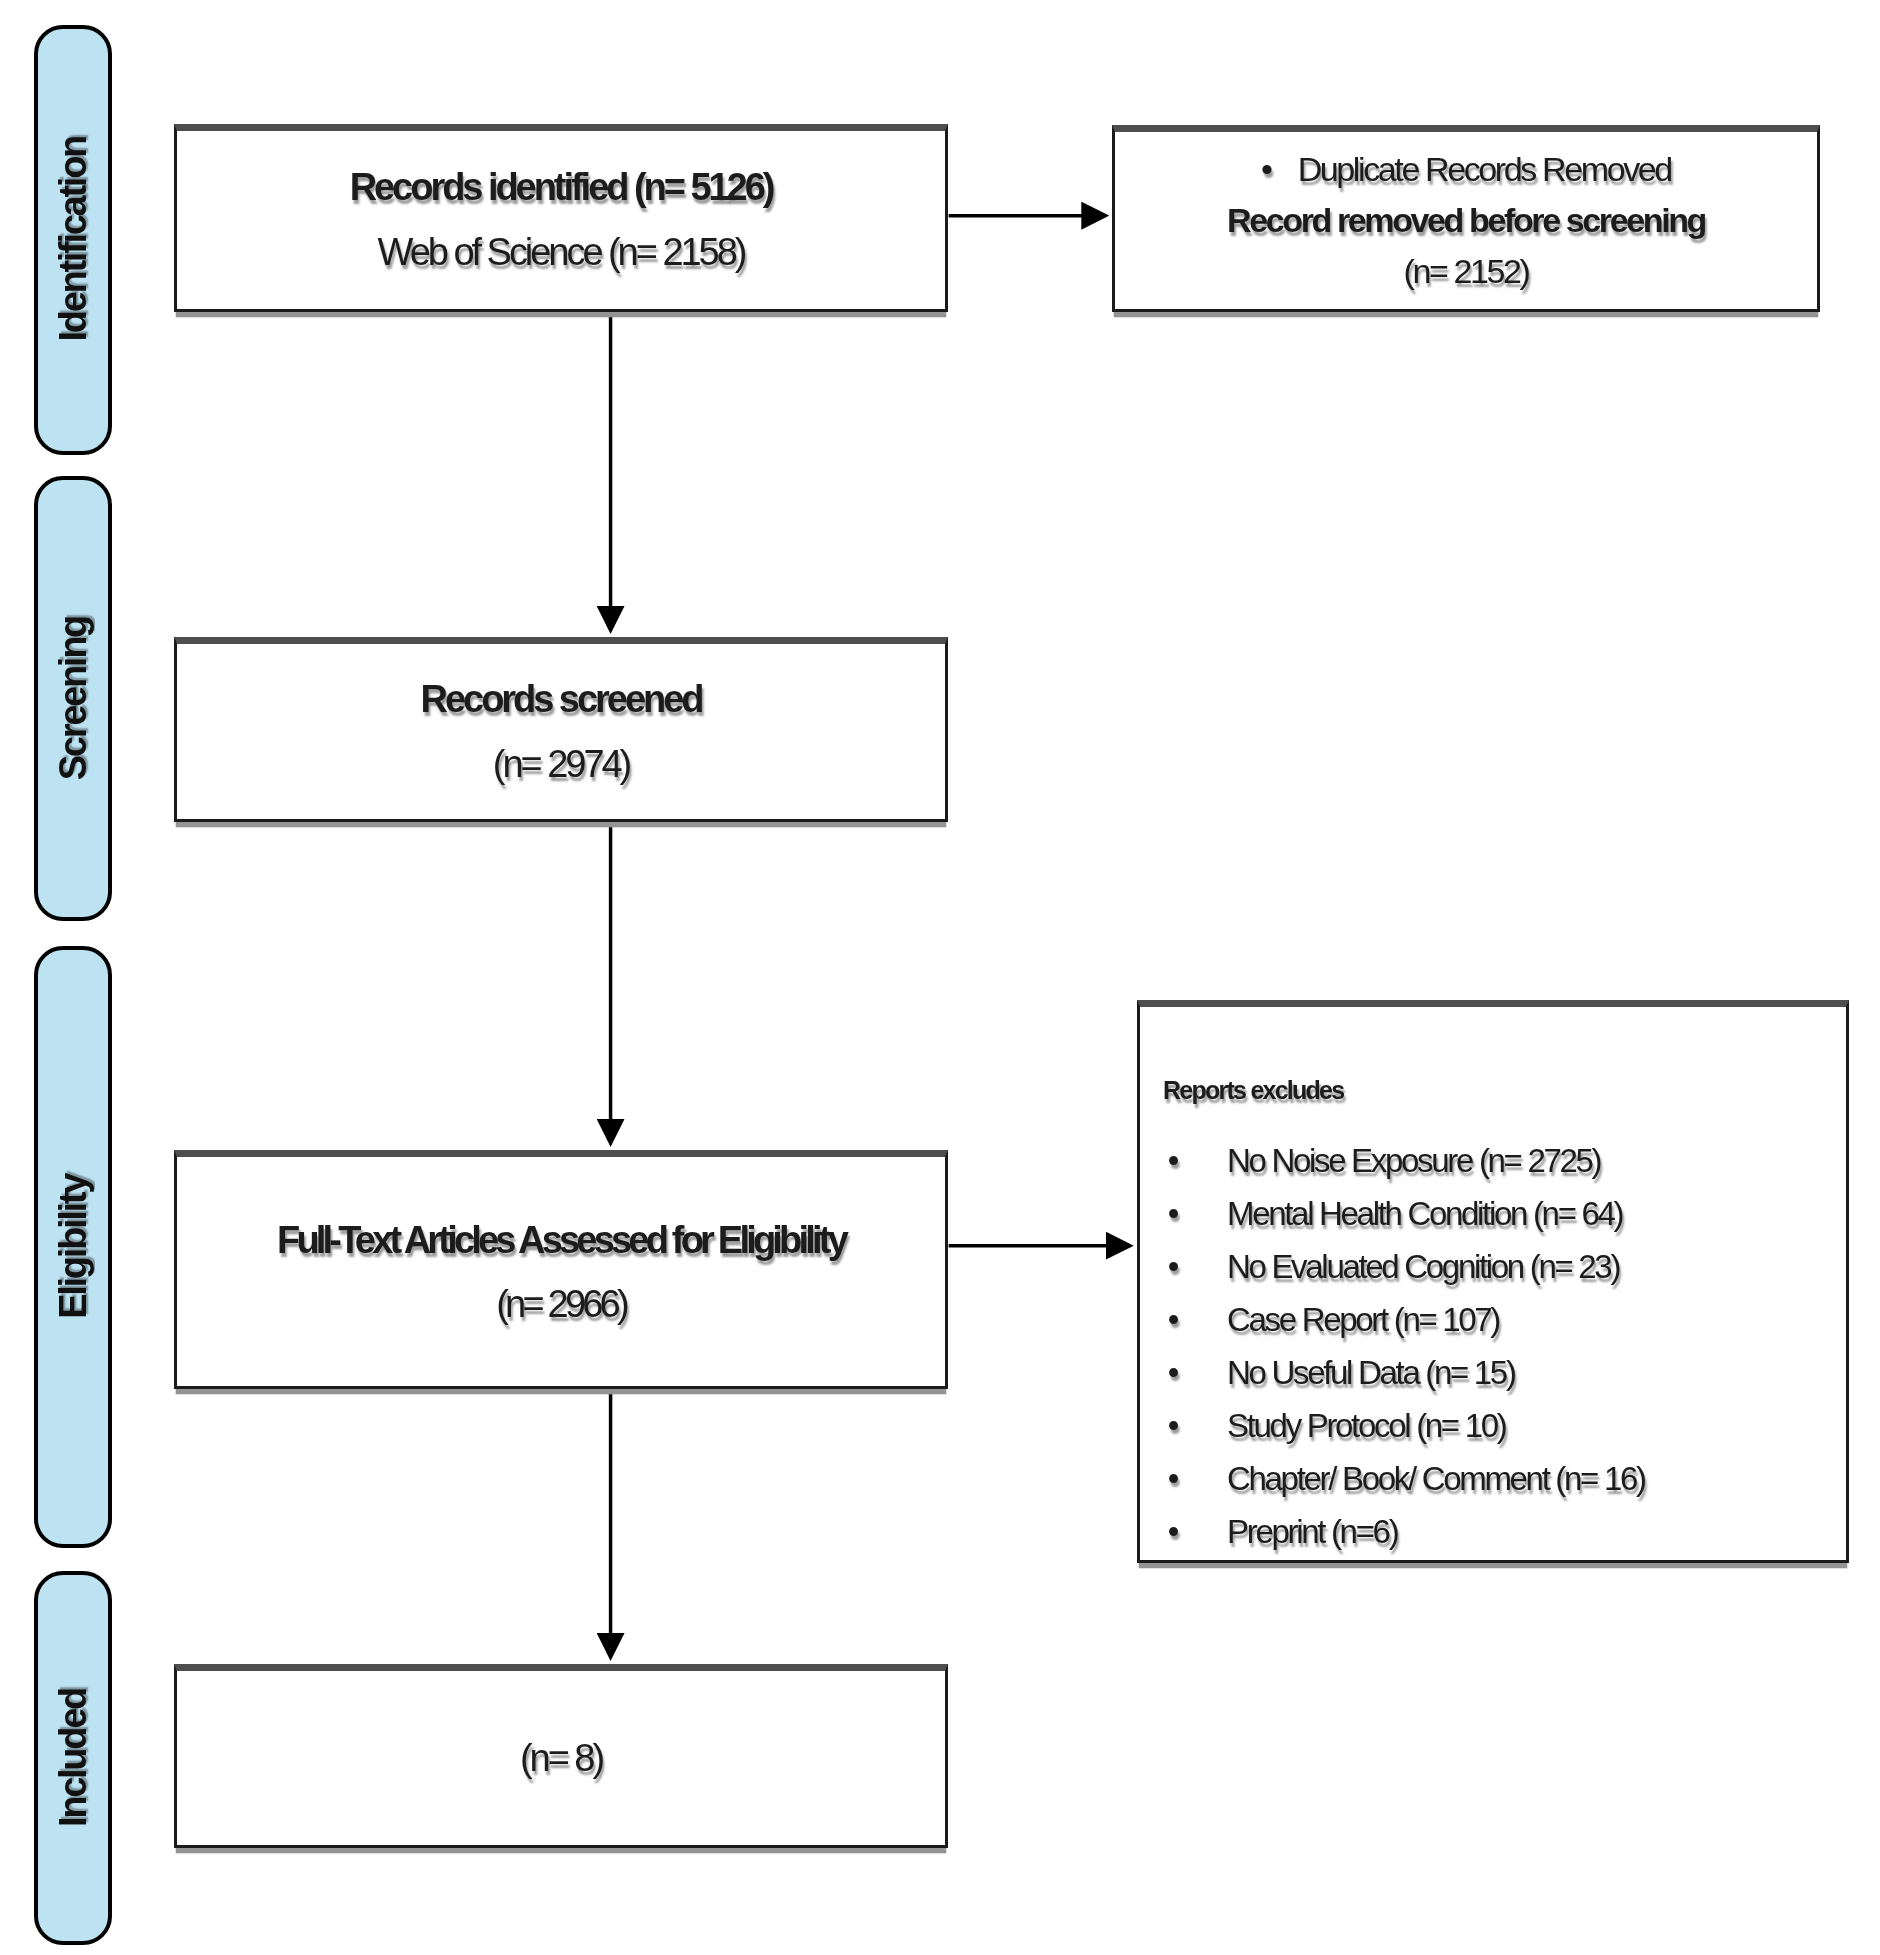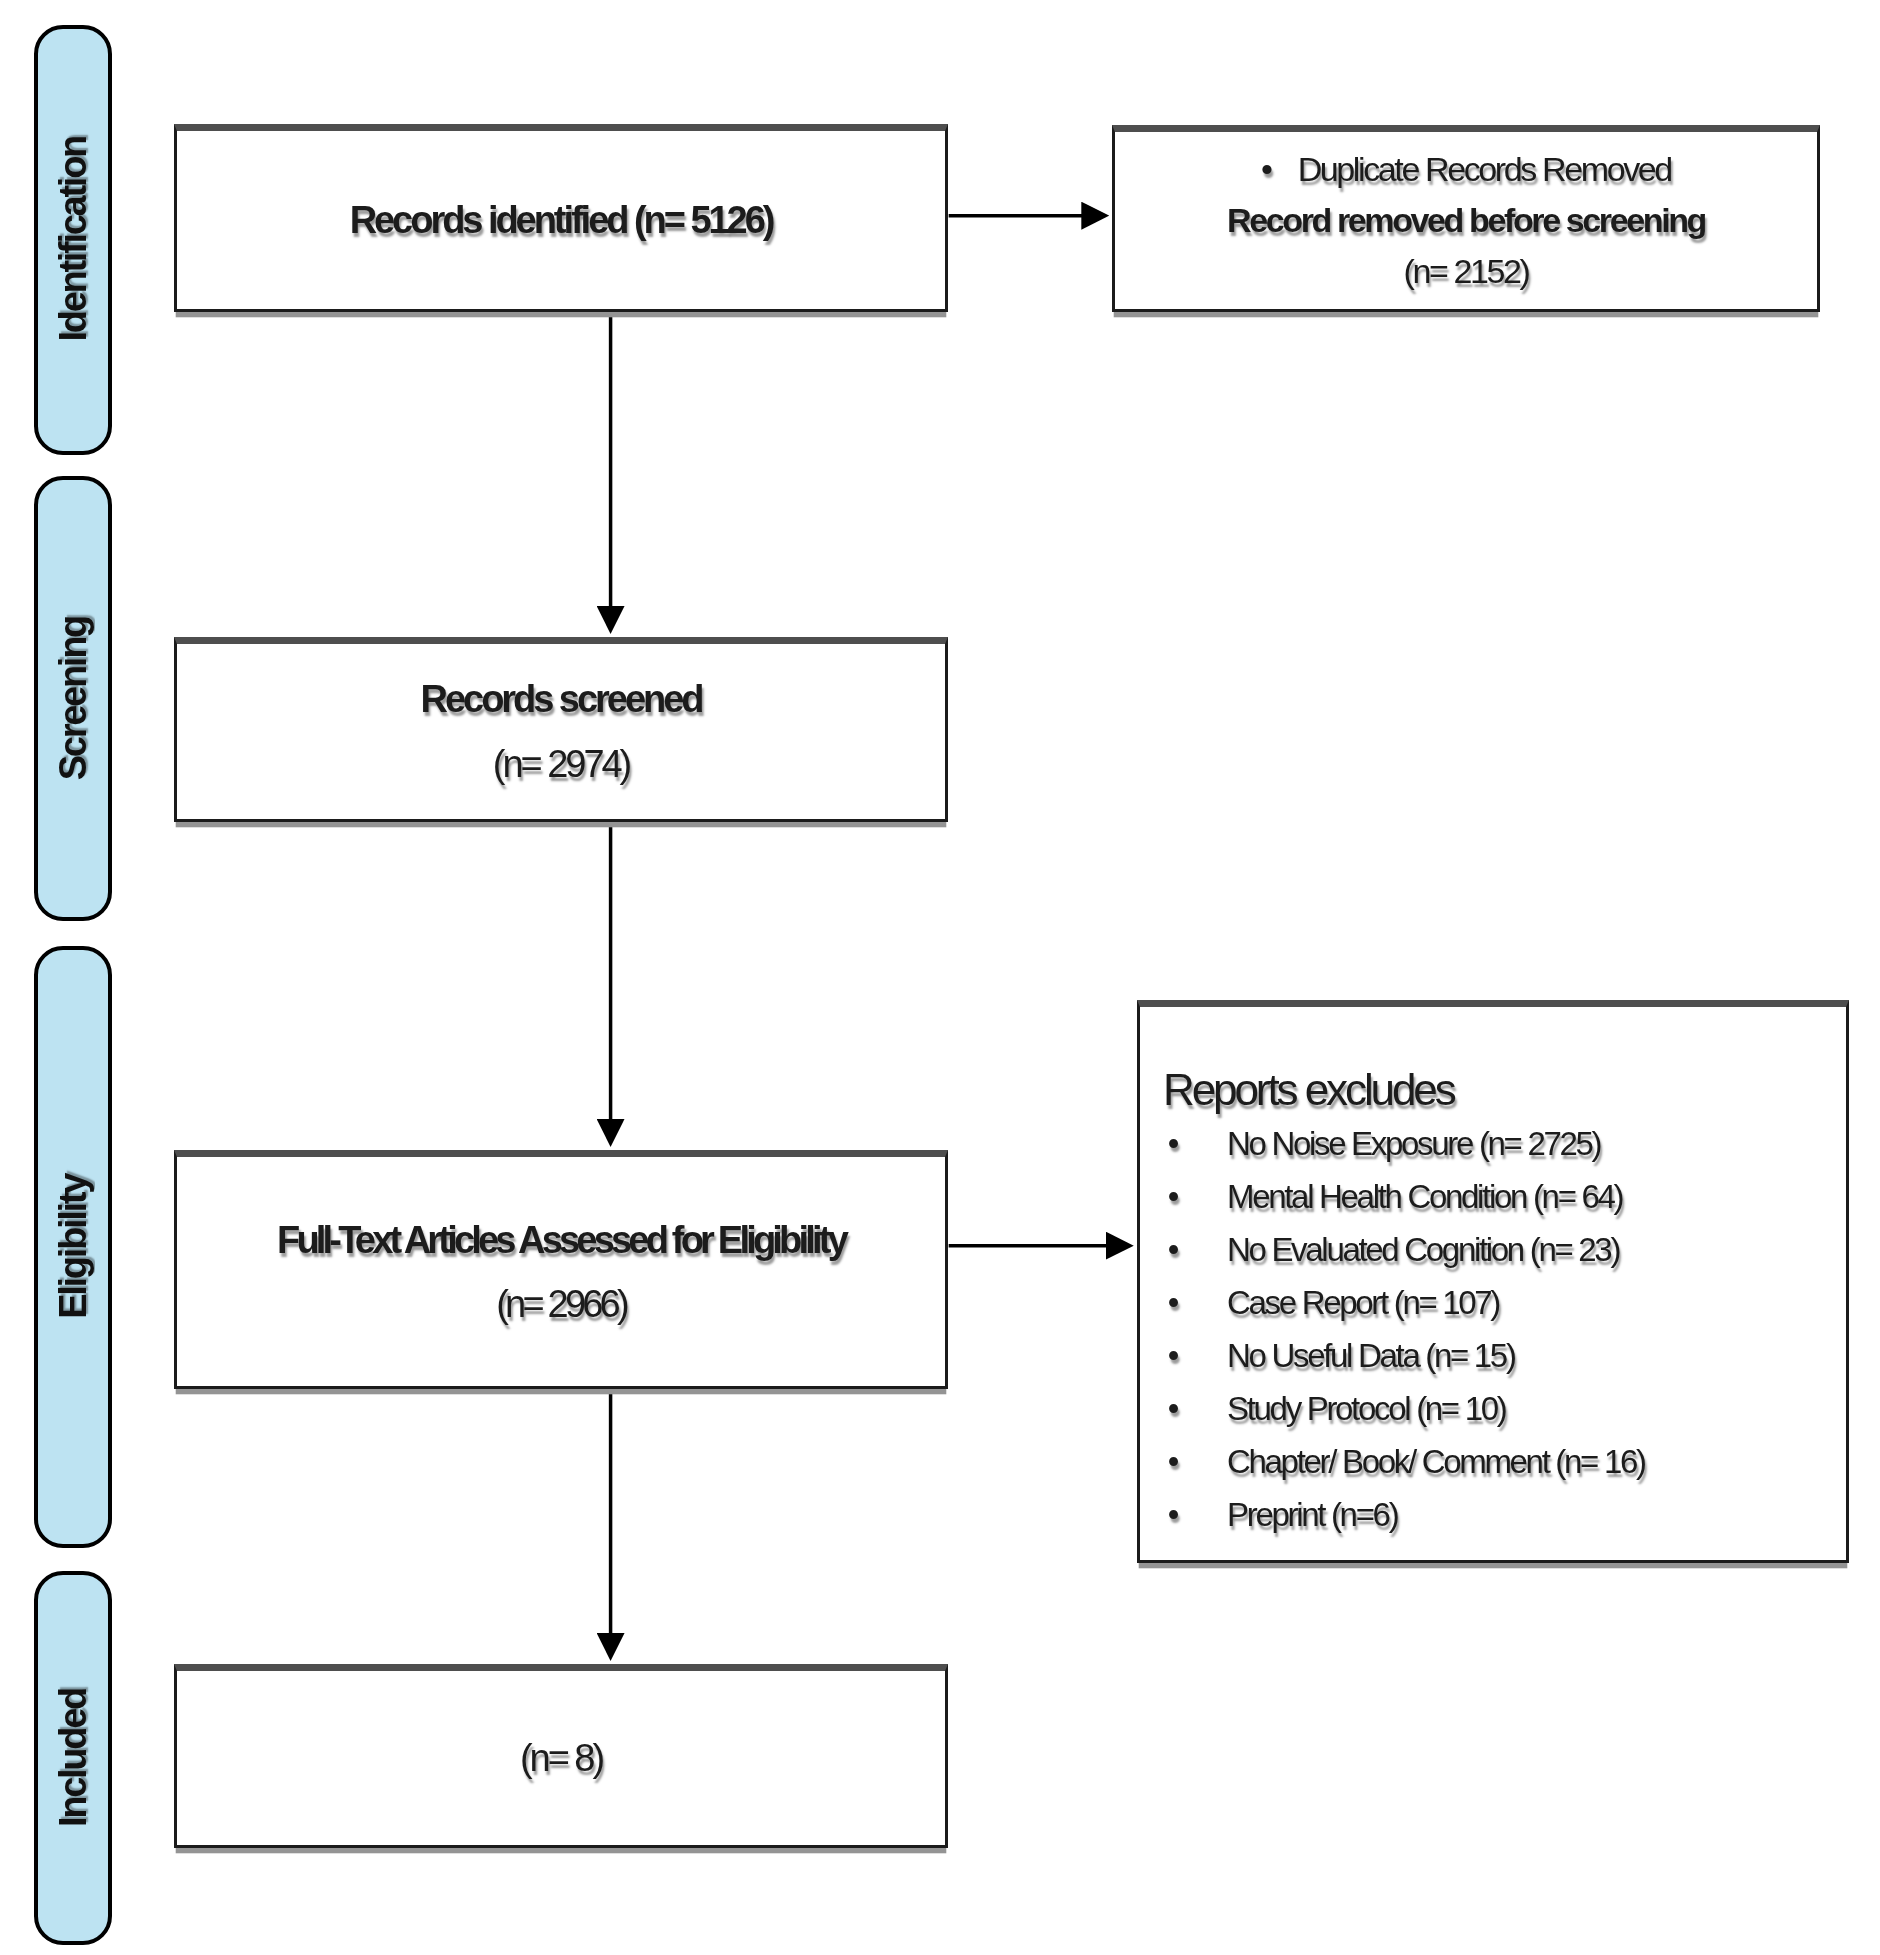--- a/index.html
+++ b/index.html
@@ -59,24 +59,24 @@
     content:"\2022";
     margin-right:27px;
     font-size:34px;
   }
   
   .excludebox{
     padding:56px 17.5px 0 23px;
     text-align:left;
   }
   .ex-title{
-    font-size:44px;font-weight:normal;
+    font-size:25px;font-weight:bold;
     letter-spacing:-0.07em;
     line-height:54px;
-    margin-bottom:0;
+    margin-bottom:17px;
     text-shadow:1.7px 3.5px 2.3px rgba(0,0,0,0.40);
   }
   .ex-list{
     list-style:none;margin:0;padding:0;
   }
   .ex-list li{
     position:relative;
     padding-left:64px;
     font-size:33px;
     line-height:53px;
@@ -121,20 +121,21 @@
   </div>
   <div class="stage" style="top:946px;height:602px">
     <span class="stage-label">Eligibility</span>
   </div>
   <div class="stage" style="top:1571px;height:374px">
     <span class="stage-label">Included</span>
   </div>
 
   <div class="flowbox centerbox" style="left:174px;top:124px;width:774px;height:188px">
     <div class="line b">Records identified (n= 5126)</div>
+    <div class="line">Web of Science (n= 2158)</div>
   </div>
 
   <div class="flowbox centerbox smallbox" style="left:1112px;top:125px;width:708px;height:187px">
     <div class="line bullet-inline">Duplicate Records Removed</div>
     <div class="line b">Record removed before screening</div>
     <div class="line">(n= 2152)</div>
   </div>
 
   <div class="flowbox centerbox" style="left:174px;top:637px;width:774px;height:185px">
     <div class="line b">Records screened</div>

